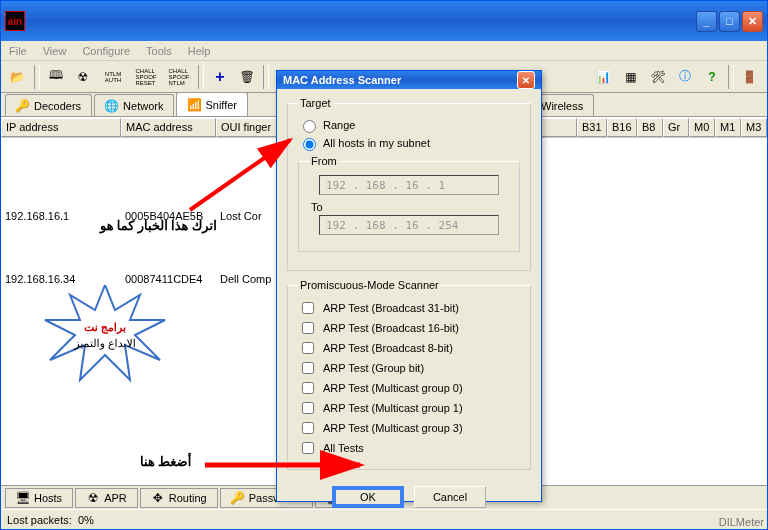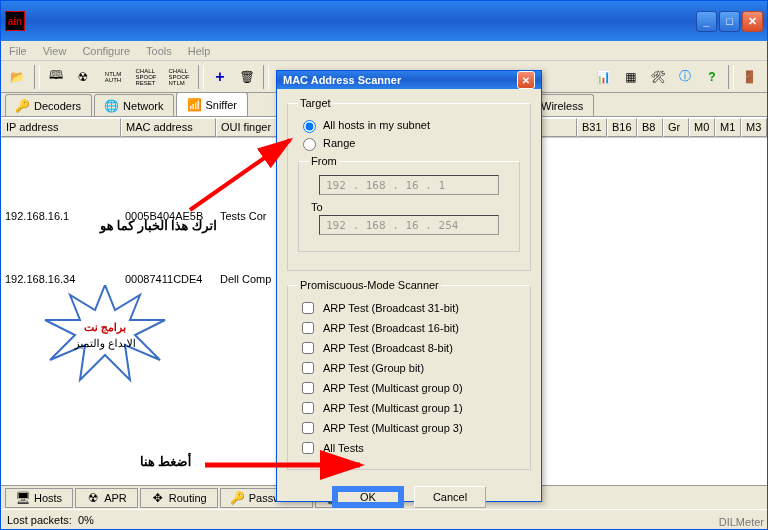--- a/index.html
+++ b/index.html
@@ -37,21 +37,21 @@
   .dlgclose { width: 18px; height: 18px; background: linear-gradient(#f58e71,#d84d24); border: 1px solid #fff; border-radius: 3px; display: flex; align-items: center; justify-content: center; color: #fff; font-weight: bold; font-size:10px;}
   .dlgbody { flex: 1; padding: 8px 10px; display: flex; flex-direction: column; }
   fieldset { border: 1px solid #ccc; border-top-color:#fff; margin: 0 0 8px 0; padding: 6px 10px 10px; }
   legend { color: #000; padding: 0 2px; }
   .radio { display: flex; align-items: center; gap: 4px; margin: 2px 0; }
   .ipbox { width: 180px; height: 20px; border: 1px inset #999; background: #ece9d8; color: #999; display: flex; align-items: center; gap:4px; padding: 0 6px; margin: 2px 0 6px 10px; font-family: monospace;}
   .chk { display: flex; align-items: center; gap: 6px; margin: 2px 0;}
   .chk input { width:12px;height:12px;}
   .dlgbtns { display: flex; justify-content: center; gap: 10px; margin-top: 8px;}
   .btn { width: 72px; height: 22px; border: 1px outset #fff; background: #ece9d8; display: flex; align-items: center; justify-content: center;}
-  .btn.def { border: 6px solid #3b82f6; }
+  .btn.def { border: 4px solid #3b82f6; }
   
   .arrow { position: absolute; pointer-events: none; }
   .annot { position: absolute; font-weight: bold; font-family: Tahoma; font-size: 13px; color: #000; direction: rtl; }
   .starburst { position: absolute; width: 130px; height: 100px; }
   .ico { display:inline-flex; width:14px;height:14px; align-items:center;justify-content:center;font-size:12px;}
 </style>
 </head>
 <body>
 
 <div class="win">
@@ -145,21 +145,21 @@
       <div class="gh" style="width:26px">B8</div>
       <div class="gh" style="width:26px">Gr</div>
       <div class="gh" style="width:26px">M0</div>
       <div class="gh" style="width:26px">M1</div>
       <div class="gh" style="width:26px">M3</div>
     </div>
     <div class="gridbody">
       <div class="row">
         <div class="cell" style="width:120px">192.168.16.1</div>
         <div class="cell" style="width:95px">0005B404AE5B</div>
-        <div class="cell" style="width:65px">Tests Cor</div>
+        <div class="cell" style="width:65px">Lost Cor</div>
       </div>
       <div class="row">
         <div class="cell" style="width:120px">192.168.16.34</div>
         <div class="cell" style="width:95px">00087411CDE4</div>
         <div class="cell" style="width:65px">Dell Comp</div>
       </div>
     </div>
   </div>
 
   <div class="bottomtabs">
@@ -194,26 +194,26 @@
 
 <div class="dialog">
   <div class="dlgtitle">
     <span class="sp">MAC Address Scanner</span>
     <div class="dlgclose">✕</div>
   </div>
   <div class="dlgbody">
     <fieldset>
       <legend>Target</legend>
       <label class="radio">
+          <input type="radio" style="">
+          <span>Range</span>
+        </label>
+      <label class="radio">
           <input type="radio" checked="" style="">
           <span>All hosts in my subnet</span>
-        </label>
-      <label class="radio">
-          <input type="radio" style="">
-          <span>Range</span>
         </label>
       <fieldset style="margin-top:4px;">
         <legend>From</legend>
         <div class="ipbox">192 . 168 .  16 .   1</div>
         <div style="color:#000;margin-left:2px;">To</div>
         <div class="ipbox">192 . 168 .  16 . 254</div>
       </fieldset>
     </fieldset>
     <fieldset>
       <legend>Promiscuous-Mode Scanner</legend>

